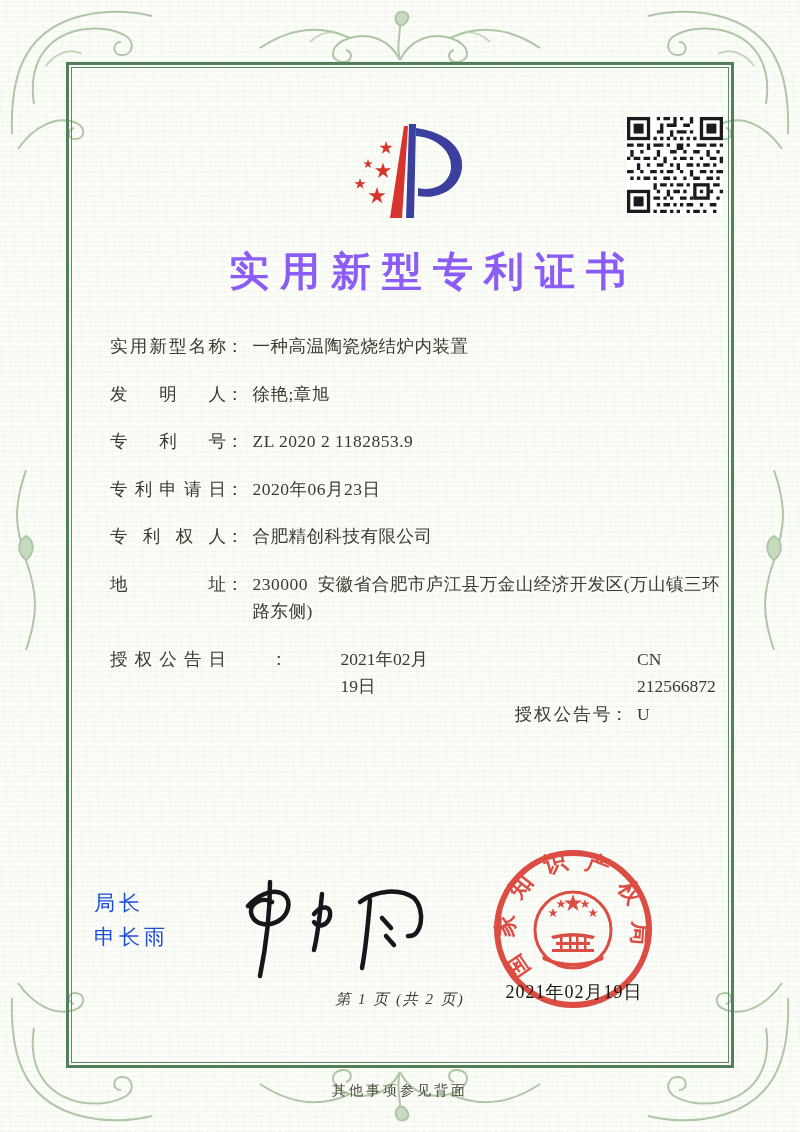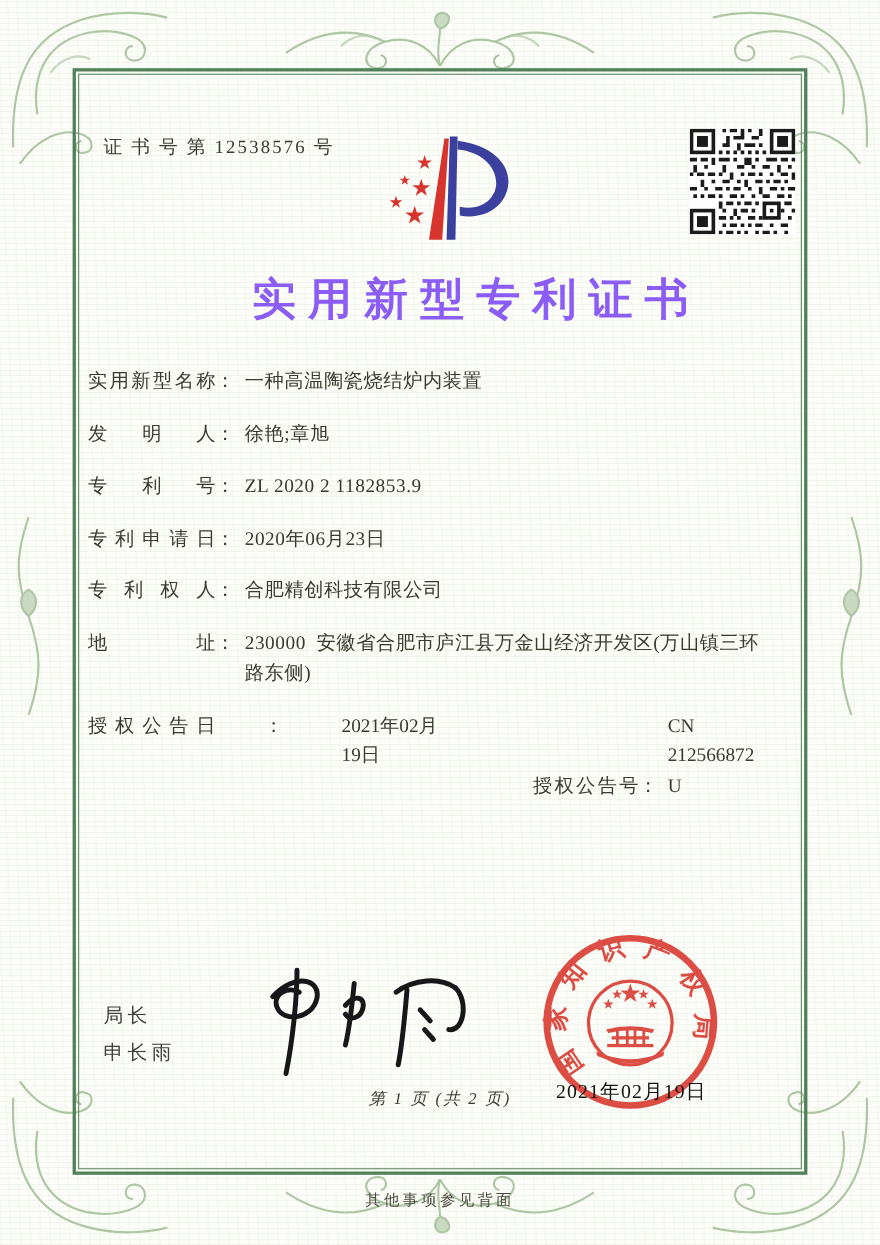--- a/index.html
+++ b/index.html
@@ -19,31 +19,31 @@
   .frame{position:absolute;left:66px;top:62px;width:662px;height:1000px;border:3px solid #51805b;}
   .frame::after{content:"";position:absolute;inset:2px;border:1px solid #5d8a66;}
   .ornament{position:absolute;pointer-events:none;opacity:.8;}
   .cert-no{position:absolute;left:94px;top:122px;font-size:17px;letter-spacing:2px;color:#3b3b33;}
   .logo{position:absolute;left:330px;top:116px;}
   .qr{position:absolute;left:627px;top:117px;}
   .title{
     position:absolute;left:0;top:244px;width:100%;text-align:center;
     font-size:40px;font-weight:600;letter-spacing:11px;color:#8b5cf6;margin-left:33px;
   }
-  .fields{position:absolute;left:80px;top:333px;width:614px;}
+  .fields{position:absolute;left:110px;top:333px;width:614px;}
   .frow{display:flex;font-size:17.5px;line-height:27.5px;margin-bottom:20px;color:#3a3a30;}
   .flabel{flex:none;width:116px;text-align:justify;text-align-last:justify;}
   .colon{flex:none;padding-right:9px;}
   .fvalue{flex:1;letter-spacing:.5px;white-space:pre-wrap;}
   .grant-row{display:flex;font-size:17.5px;line-height:27.5px;color:#3a3a30;gap:44px;}
   .grant2{display:flex;margin-left:26px;align-items:flex-end;}
   .grant2 .flabel2{flex:none;width:96px;text-align:justify;text-align-last:justify;}
   .paras{position:absolute;left:94px;top:664px;width:616px;font-size:16.5px;line-height:23.8px;text-align:justify;color:#3f3e32;}
   .paras p{margin:0 0 1px 0;text-indent:2em;}
-  .signer{position:absolute;left:94px;top:906px;font-size:18px;letter-spacing:4px;color:#404040;line-height:34px;}
+  .signer{position:absolute;left:94px;top:886px;font-size:21px;letter-spacing:4px;color:#1d4ed8;line-height:34px;}
   .signature{position:absolute;left:210px;top:872px;}
   .seal{position:absolute;left:490px;top:846px;}
   .seal-date{position:absolute;left:486px;top:980px;width:176px;text-align:center;font-size:18px;letter-spacing:1px;color:#151513;}
   .page-indicator{position:absolute;left:0;top:990px;width:100%;text-align:center;font-size:15px;letter-spacing:2px;color:#3b3b33;font-style:italic;}
   .back-note{position:absolute;left:0;top:1082px;width:100%;text-align:center;font-size:14px;letter-spacing:3px;color:#4a4a3e;}
 </style>
 </head>
 <body>
 
 <div class="page">
@@ -108,21 +108,20 @@
   </svg>
   <svg class="ornament" style="left:754px;top:470px;" width="40" height="180" viewBox="0 0 40 180">
     <g stroke="#9cba93" fill="none" stroke-width="2">
       <path d="M20,0 C32,35 32,55 20,90 C8,125 8,145 20,180"></path>
       <path d="M20,90 C11,83 11,71 20,66 C29,71 29,83 20,90" fill="#bdd2b4"></path>
     </g>
   </svg>
 
   <div class="frame"></div>
 
-  <div class="cert-no">证 书 号 第 12538576 号</div>
 
   <svg class="logo" width="150" height="120" viewBox="0 0 150 120">
     <defs>
       <polygon id="star" points="0,-1 0.225,-0.309 0.951,-0.309 0.363,0.118 0.588,0.809 0,0.382 -0.588,0.809 -0.363,0.118 -0.951,-0.309 -0.225,-0.309"></polygon>
     </defs>
 
     <polygon points="79,8 86,8 84,102 76,102" fill="#3b3f9e"></polygon>
     <path d="M86,12 C118,16 134,34 132,52 C130,72 110,84 88,80 L88,72 C106,76 120,66 121,52 C122,36 108,22 86,20 Z" fill="#3b3f9e"></path>
 
     <polygon points="74,10 78,10 72,102 60,102" fill="#d6342c"></polygon>

